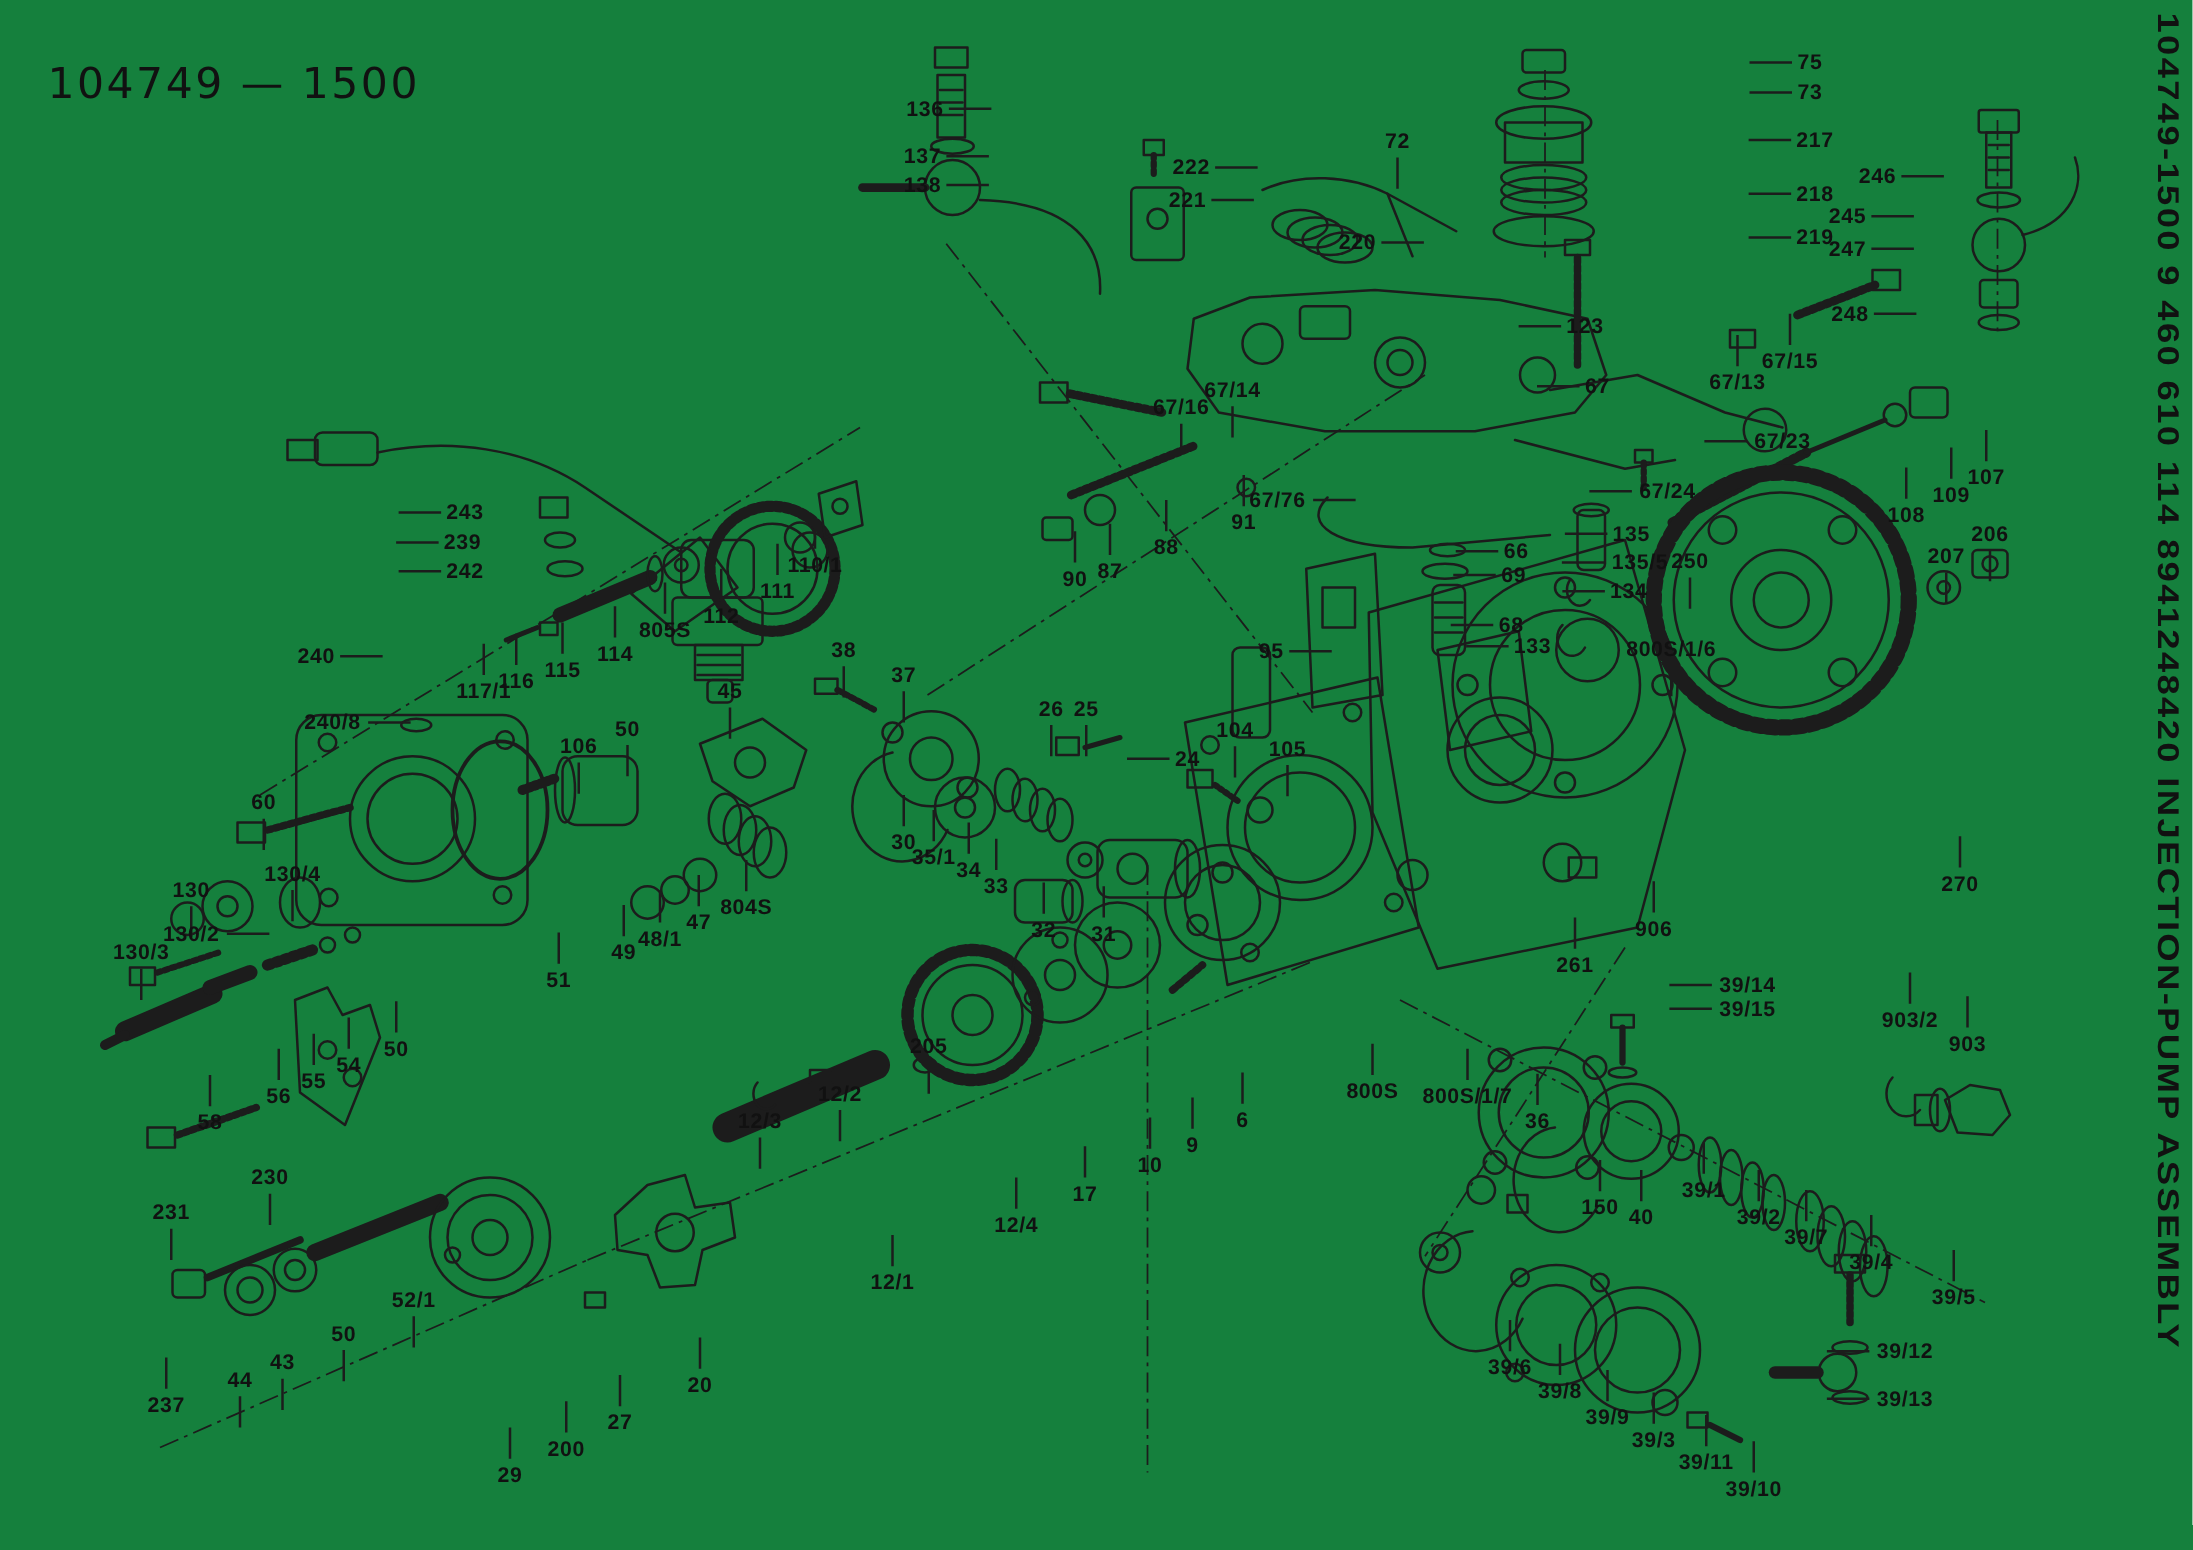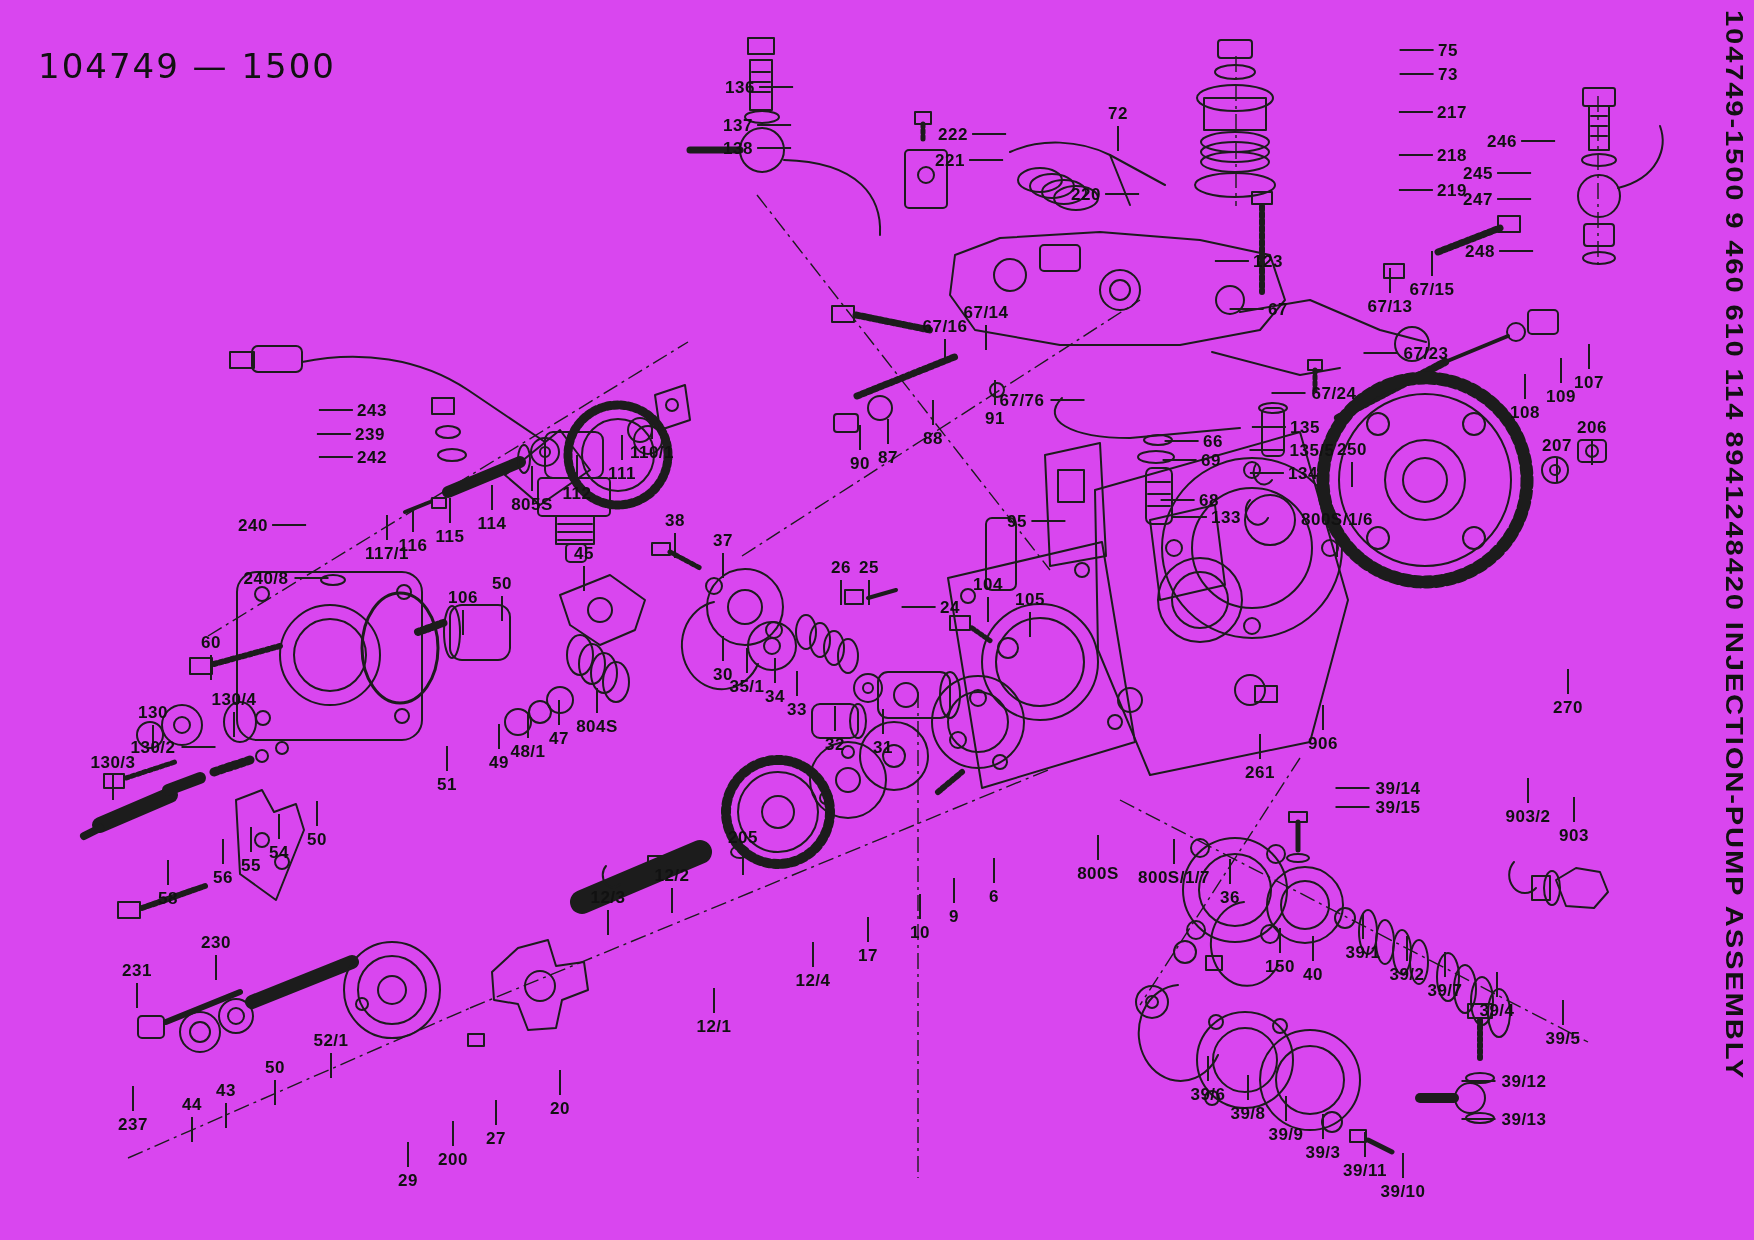--- a/index.html
+++ b/index.html
@@ -1,16 +1,16 @@
 <!DOCTYPE html>
 <html><head>
 <meta charset="utf-8">
 <style>
   html,body{margin:0;padding:0;background:#fff;}
-  .stage{position:relative;width:1754px;height:1240px;background:#d946ef;overflow:hidden;}
+  .stage{position:relative;width:1754px;height:1240px;background:#15803d;overflow:hidden;}
   svg{display:block;}
   .title{font-family:"DejaVu Sans",sans-serif;font-size:34px;letter-spacing:2px;fill:#111;}
   .side{font-family:"Liberation Sans",sans-serif;font-size:24px;font-weight:700;letter-spacing:1.5px;fill:#111;}
   .lbl{font-family:"Liberation Sans",sans-serif;font-size:17px;font-weight:700;fill:#111;letter-spacing:.5px;}
   .leader{stroke:#1c1c1c;stroke-width:2;}
   .art{stroke:#1c1c1c;fill:none;stroke-width:2;stroke-linecap:round;stroke-linejoin:round;}
   .axis{stroke:#1c1c1c;stroke-width:1.4;fill:none;stroke-dasharray:16 5 3 5;}
   .teeth{stroke:#1c1c1c;fill:none;}
 </style>
 </head>

